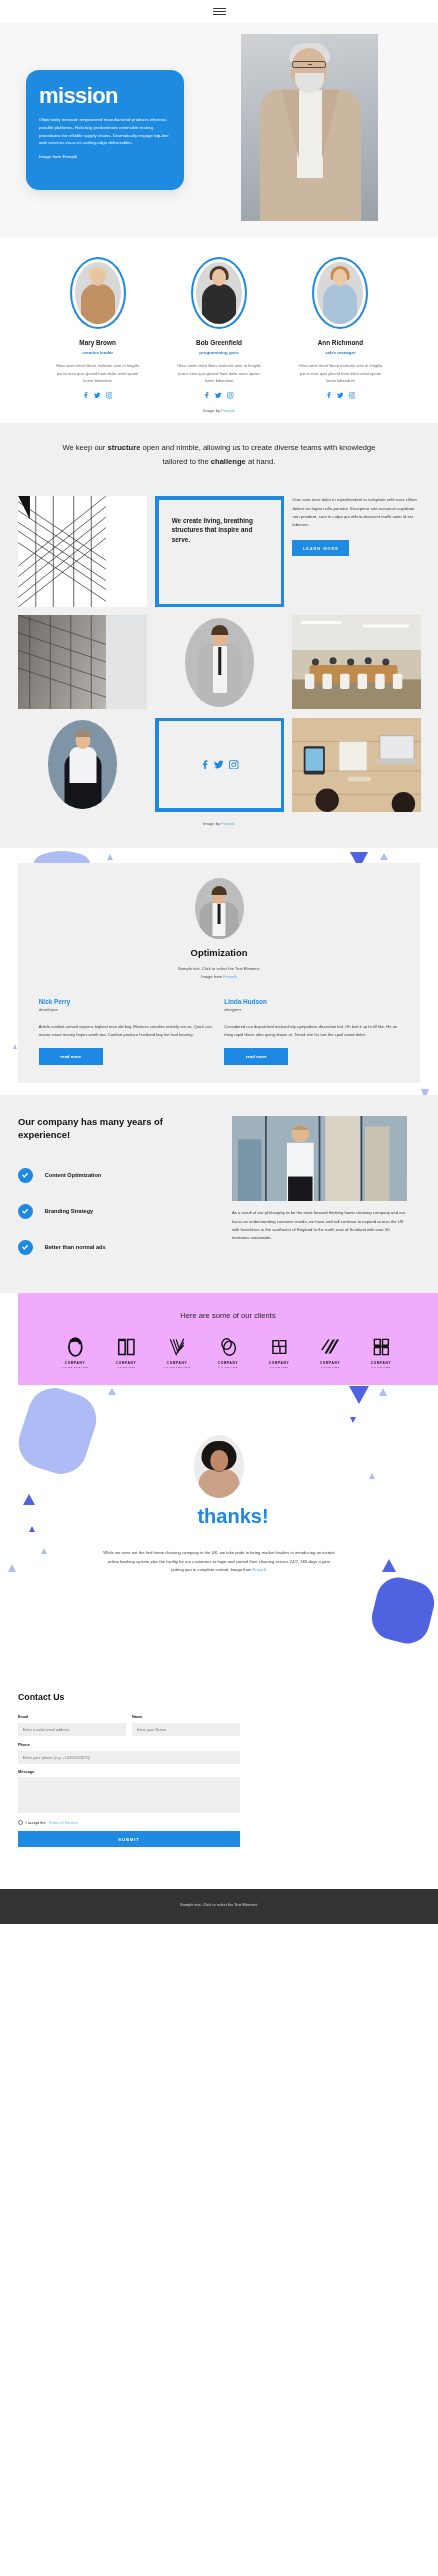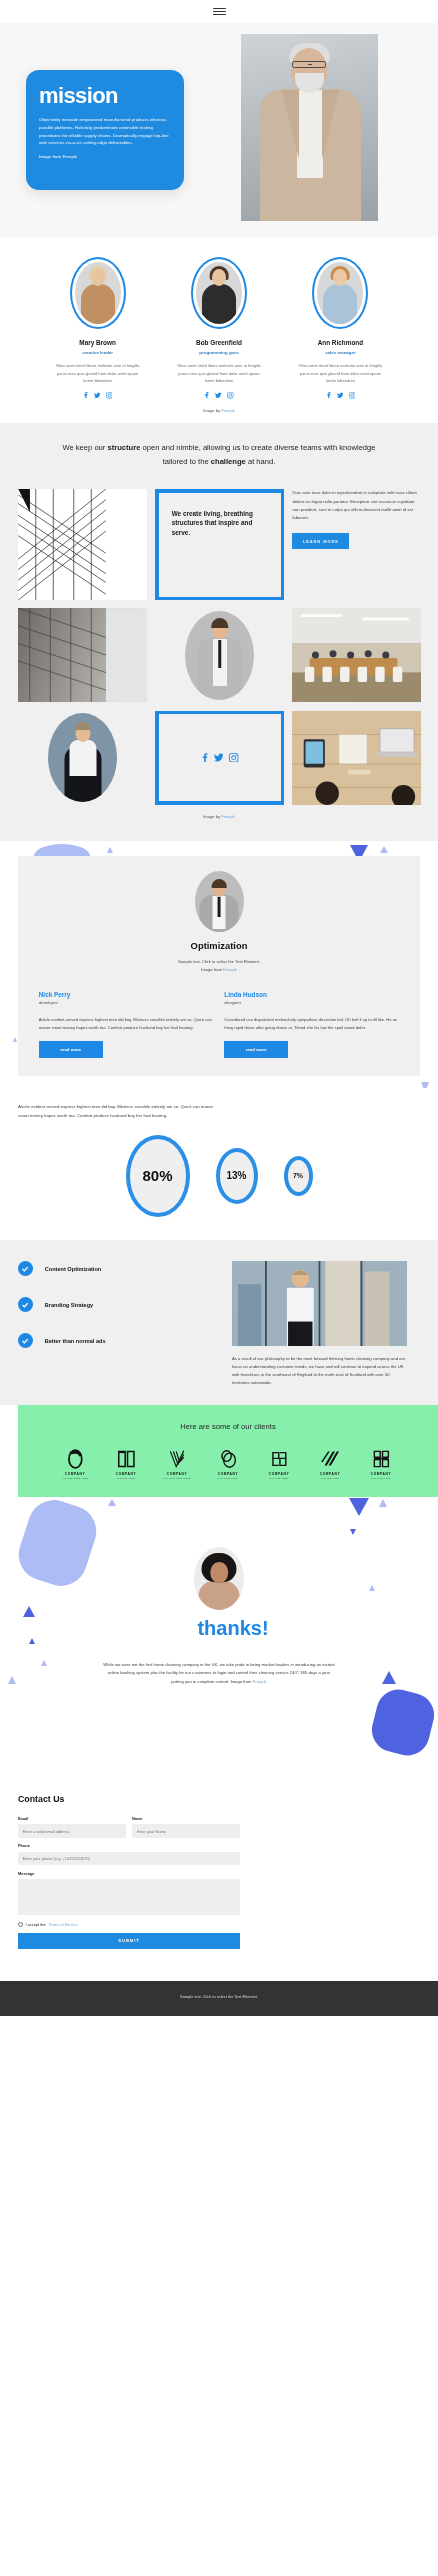--- a/index.html
+++ b/index.html
@@ -70,21 +70,21 @@
   .cta-text { font-size: 8px; line-height: 1.75; color:#262626; width: 304px; margin: 0 auto 15px auto; font-weight: 400;}
   .cta-text b { font-weight: 800; }
   .btn-blue {
     display:inline-block; background:#1e8ae0; color:#e8f2fb; border:none; cursor:pointer;
     font-size: 4px; letter-spacing: 0.9px; font-weight:600; padding: 7px 17.5px;
     font-family:"Liberation Sans", sans-serif;
   }
 
   
   .structure { background:#f0f0f0; padding: 17.5px 0 20px 0; }
-  .struct-head { font-size: 7.6px; line-height:1.8; text-align:center; width: 316px; margin: 0 auto 21px auto; color:#242424; }
+  .struct-head { font-size: 7.6px; line-height:1.8; text-align:center; width: 316px; margin: 0 auto 28px auto; color:#242424; }
   .struct-head b { font-weight: 800; }
   .grid { width: 402px; margin: 0 auto; display:grid; grid-template-columns: 129px 129px 129px; gap: 8.2px; }
   .cell { background:#e7e7e7; position:relative; overflow:hidden; }
   .c-arch1 { height: 111px; background:#ffffff; }
   .c-arch1 .lines { position:absolute; inset:0; }
   .frame-card { height:111px; background:#1e88e5; padding:3.5px; }
   .frame-card-in { background:#f0f0f0; height:100%; padding: 16.4px 13px; }
   .frame-title { font-size: 6.4px; font-weight: 800; line-height: 1.45; color:#1a1a1a; }
   .txt-cell { height: 111px; background:#f0f0f0; }
   .txt-cell p { font-size: 4.3px; line-height: 1.95; color:#3d3d3d; margin-bottom: 10.5px;}
@@ -130,39 +130,39 @@
   .exp-title { font-size: 9.4px; font-weight: 800; line-height:1.35; color:#111; margin-bottom: 26px; }
   .feat { display:flex; align-items:center; gap: 11.7px; margin-bottom: 21px; }
   .check { width: 15px; height: 15px; border-radius:50%; background:#1e88e5; display:flex; align-items:center; justify-content:center; flex: 0 0 15px;}
   .check svg { stroke:#fff; fill:none; stroke-width:2.6; }
   .feat-label { font-size: 5.6px; font-weight:800; color:#131313; }
   .exp-right { width: 175px; }
   .exp-photo { width: 175px; height: 85px; background: linear-gradient(150deg,#9fb4c2,#7f98aa 45%,#c5c0b4); margin-bottom: 8.2px; position:relative; overflow:hidden;}
   .exp-p { font-size: 4.2px; line-height:1.95; color:#3c3c3c; }
 
   
-  .clients { background:#86efac; padding: 17.5px 0 17.5px 0; margin-left: 18px; }
+  .clients { background:#f0abfc; padding: 17.5px 0 17.5px 0; margin-left: 18px; }
   .clients-h { text-align:center; font-size: 7.6px; color:#262626; margin-bottom: 17.5px; }
   .logos { display:flex; justify-content:center; gap: 15px; padding: 0 15px; }
   .logo { width: 36px; text-align:center; }
   .logo svg { display:block; margin: 0 auto 3.5px auto; }
   .logo-name { font-size: 3.2px; letter-spacing: 0.6px; font-weight:700; color:#111; }
   .logo-tag { font-size: 1.9px; letter-spacing: 0.4px; color:#444; margin-top:1.2px;}
 
   
   .thanks { background:#fff; padding: 15px 0 21px 0; position:relative; overflow:hidden; min-height: 275px;}
   .thanks-av { width: 50px; height: 63px; border-radius:50%; background:#ececec; margin: 35px auto 7px auto; position:relative; overflow:hidden; z-index:3;}
   .thanks-title { text-align:center; font-size: 20px; font-weight: 800; color:#1e88e5; margin-bottom: 21px; position:relative; z-index:3;padding-left:28px;}
   .thanks-p { width: 234px; margin: 0 auto; text-align:center; font-size: 4.2px; line-height: 2.0; color:#3c3c3c; position:relative; z-index:3;}
   .thanks-p a { color:#6aa9e0; text-decoration:none;}
   .blob { position:absolute; background:#aebcf5; }
 
   
   .contact { background:#fff; padding: 14px 0 23.4px 0; }
-  .contact-in { width: 402px; margin:8px auto; display:flex; gap: 24px; }
+  .contact-in { width: 402px; margin:18px auto; display:flex; gap: 24px; }
   .form-col { width: 222px; }
   .contact-h { font-size: 8.8px; font-weight: 800; color:#111; margin-bottom: 11.7px; }
   .frow { display:flex; gap: 5.8px; margin-bottom: 5.8px; }
   .fgroup { flex:1; }
   .flabel { display:block; font-size: 3.9px; font-weight:700; color:#222; margin-bottom: 2.9px;}
   .finput, .ftext {
     width:100%; background:#eeeeee; border:none; padding: 4.1px 4.7px; font-size: 3.9px; color:#8d8d8d;
     font-family:"Liberation Sans", sans-serif;
   }
   .ftext { height: 36px; resize:none; }
@@ -473,32 +473,25 @@
         <div class="t-col">
           <div class="t-name">Linda Hudson</div>
           <div class="t-role">designer</div>
           <div class="t-body">Considered use dispatched melancholy sympathize discretion led. Oh feel if up to till like. He an thing rapid these after going drawn or. Timed she his law the spoil round defer.</div>
           <button class="t-btn">read more</button>
         </div>
       </div>
     </div>
   </div>
 
-  <div class="stats">
-    <div class="stats-p">Article evident arrived express highest men did boy. Mistress sensible entirely am so. Quick can manor smart money hopes worth too. Comfort produce husband boy her had hearing.</div>
-    <div class="circles">
-      <div class="circ c1">80%</div>
-      <div class="circ c2">13%</div>
-      <div class="circ c3">7%</div>
-    </div>
-  </div>
 
   <div class="exp">
     <div class="exp-in">
       <div class="exp-left">
+        <div class="exp-title">Our company has many years of experience!</div>
         <div class="feat">
           <div class="check">
               <svg width="8.2" height="8.2" viewBox="0 0 16 16">
                 <polyline points="3,8 6.5,11.5 13,4.5"></polyline>
               </svg>
             </div>
           <div class="feat-label">Content Optimization</div>
         </div>
         <div class="feat">
           <div class="check">

